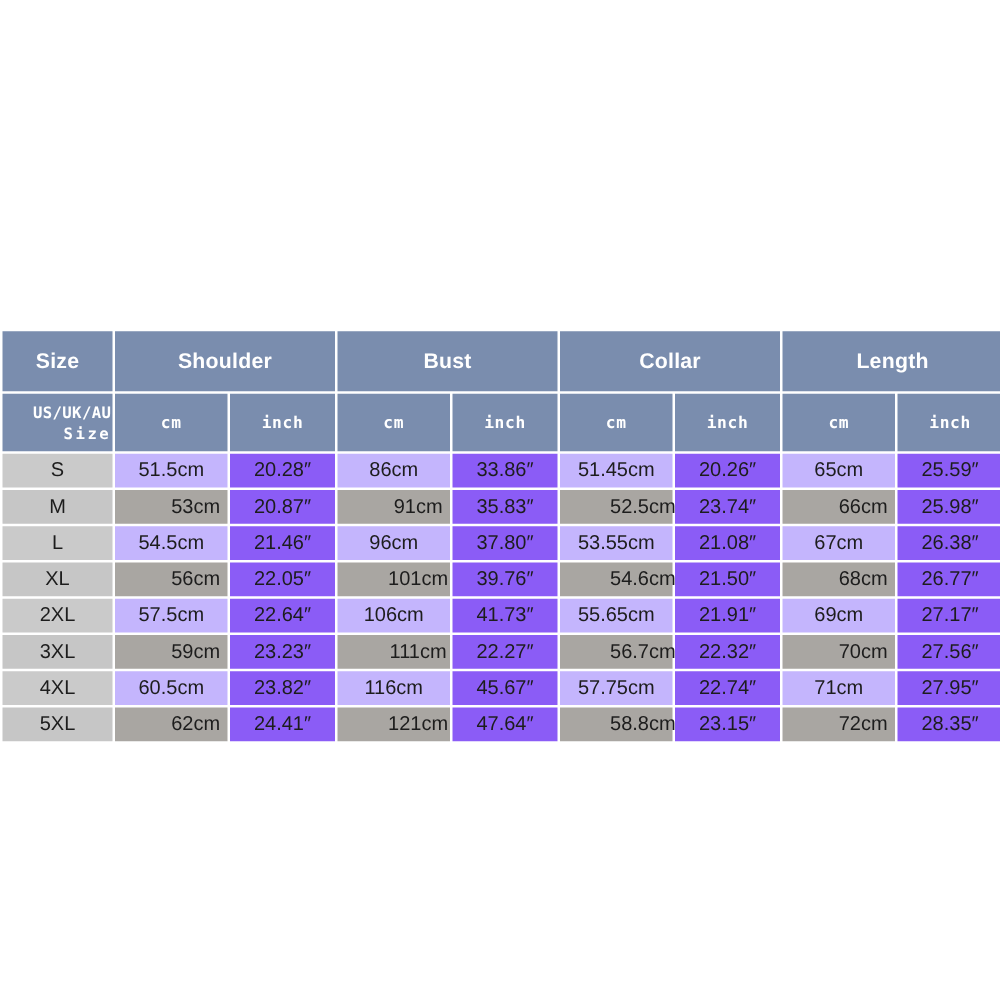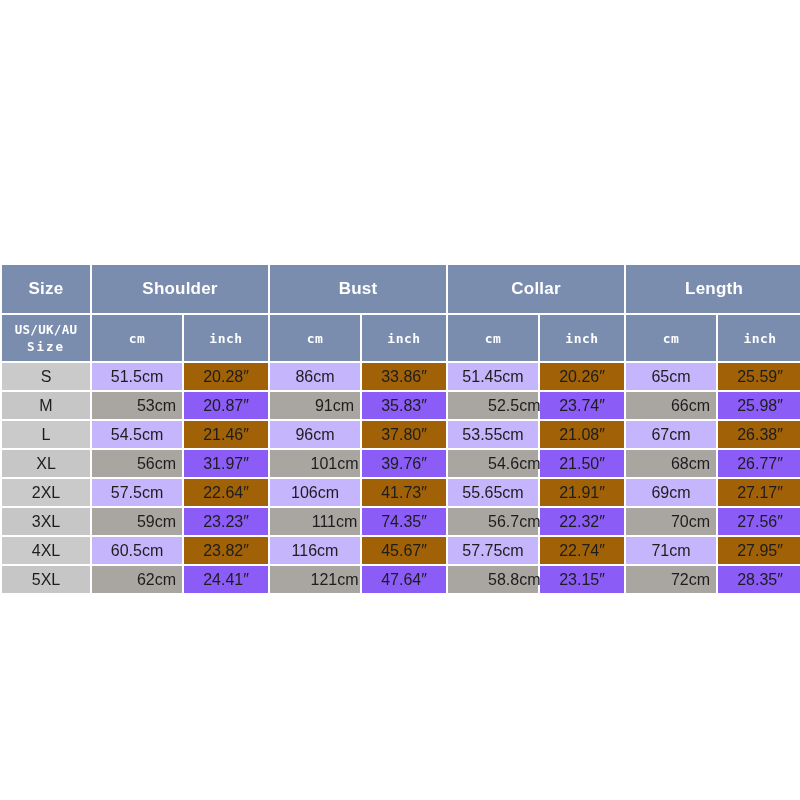--- a/index.html
+++ b/index.html
@@ -52,40 +52,41 @@
     text-align: center;
     vertical-align: middle;
     letter-spacing: 0.5px;
     border: 0;
   }
 
   table.size-chart th.unit-head.size-sub {
     font-size: 12.5px;
     line-height: 17px;
     letter-spacing: 0.3px;
+    text-align: right;
   }
   table.size-chart th.unit-head.size-sub .ln2 {
     letter-spacing: 2px;
   }
 
   
   table.size-chart td {
     height: 25px;
     text-align: center;
     vertical-align: middle;
     font-family: "Liberation Sans", sans-serif;
     font-size: 16px;
     color: #1d1d1d;
     border: 0;
     white-space: nowrap;
   }
 
   td.c-size   { background: #cacaca; }
   td.c-cm     { background: #c4b5fd; }
-  td.c-inch   { background: #a16207; }
+  td.c-inch   { background: #8b5cf6; }
 
   tr.alt td.c-size { background: #c6c6c6; }
   tr.alt td.c-cm   { background: #a9a6a2; padding-left: 40px; }
   tr.alt td.c-inch { background: #8b5cf6; }
 
   
   col.w-size { width: 88px; }
   col.w-cm   { width: 90px; }
   col.w-inch { width: 84px; }
 </style>
@@ -158,21 +159,21 @@
           <td class="c-cm">96cm</td>
           <td class="c-inch">37.80″</td>
           <td class="c-cm">53.55cm</td>
           <td class="c-inch">21.08″</td>
           <td class="c-cm">67cm</td>
           <td class="c-inch">26.38″</td>
         </tr>
         <tr class="alt">
           <td class="c-size">XL</td>
           <td class="c-cm">56cm</td>
-          <td class="c-inch">31.97″</td>
+          <td class="c-inch">22.05″</td>
           <td class="c-cm">101cm</td>
           <td class="c-inch">39.76″</td>
           <td class="c-cm">54.6cm</td>
           <td class="c-inch">21.50″</td>
           <td class="c-cm">68cm</td>
           <td class="c-inch">26.77″</td>
         </tr>
         <tr>
           <td class="c-size">2XL</td>
           <td class="c-cm">57.5cm</td>
@@ -182,21 +183,21 @@
           <td class="c-cm">55.65cm</td>
           <td class="c-inch">21.91″</td>
           <td class="c-cm">69cm</td>
           <td class="c-inch">27.17″</td>
         </tr>
         <tr class="alt">
           <td class="c-size">3XL</td>
           <td class="c-cm">59cm</td>
           <td class="c-inch">23.23″</td>
           <td class="c-cm">111cm</td>
-          <td class="c-inch">74.35″</td>
+          <td class="c-inch">22.27″</td>
           <td class="c-cm">56.7cm</td>
           <td class="c-inch">22.32″</td>
           <td class="c-cm">70cm</td>
           <td class="c-inch">27.56″</td>
         </tr>
         <tr>
           <td class="c-size">4XL</td>
           <td class="c-cm">60.5cm</td>
           <td class="c-inch">23.82″</td>
           <td class="c-cm">116cm</td>

